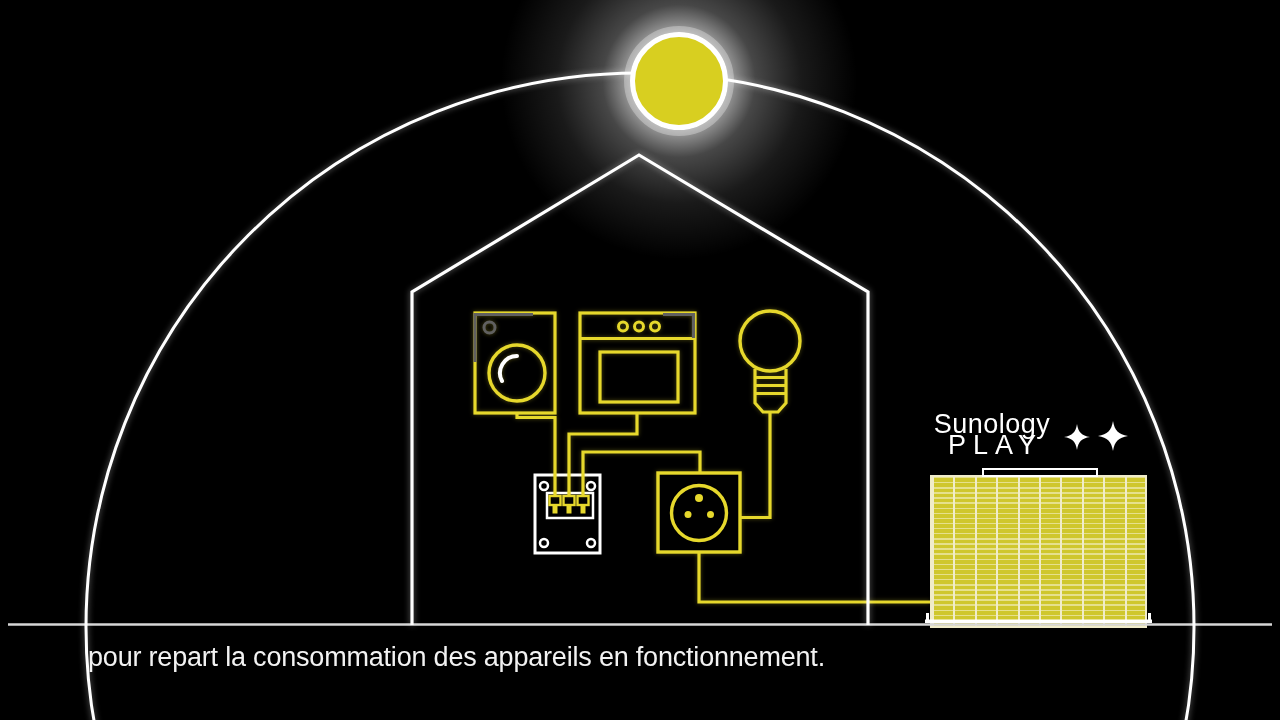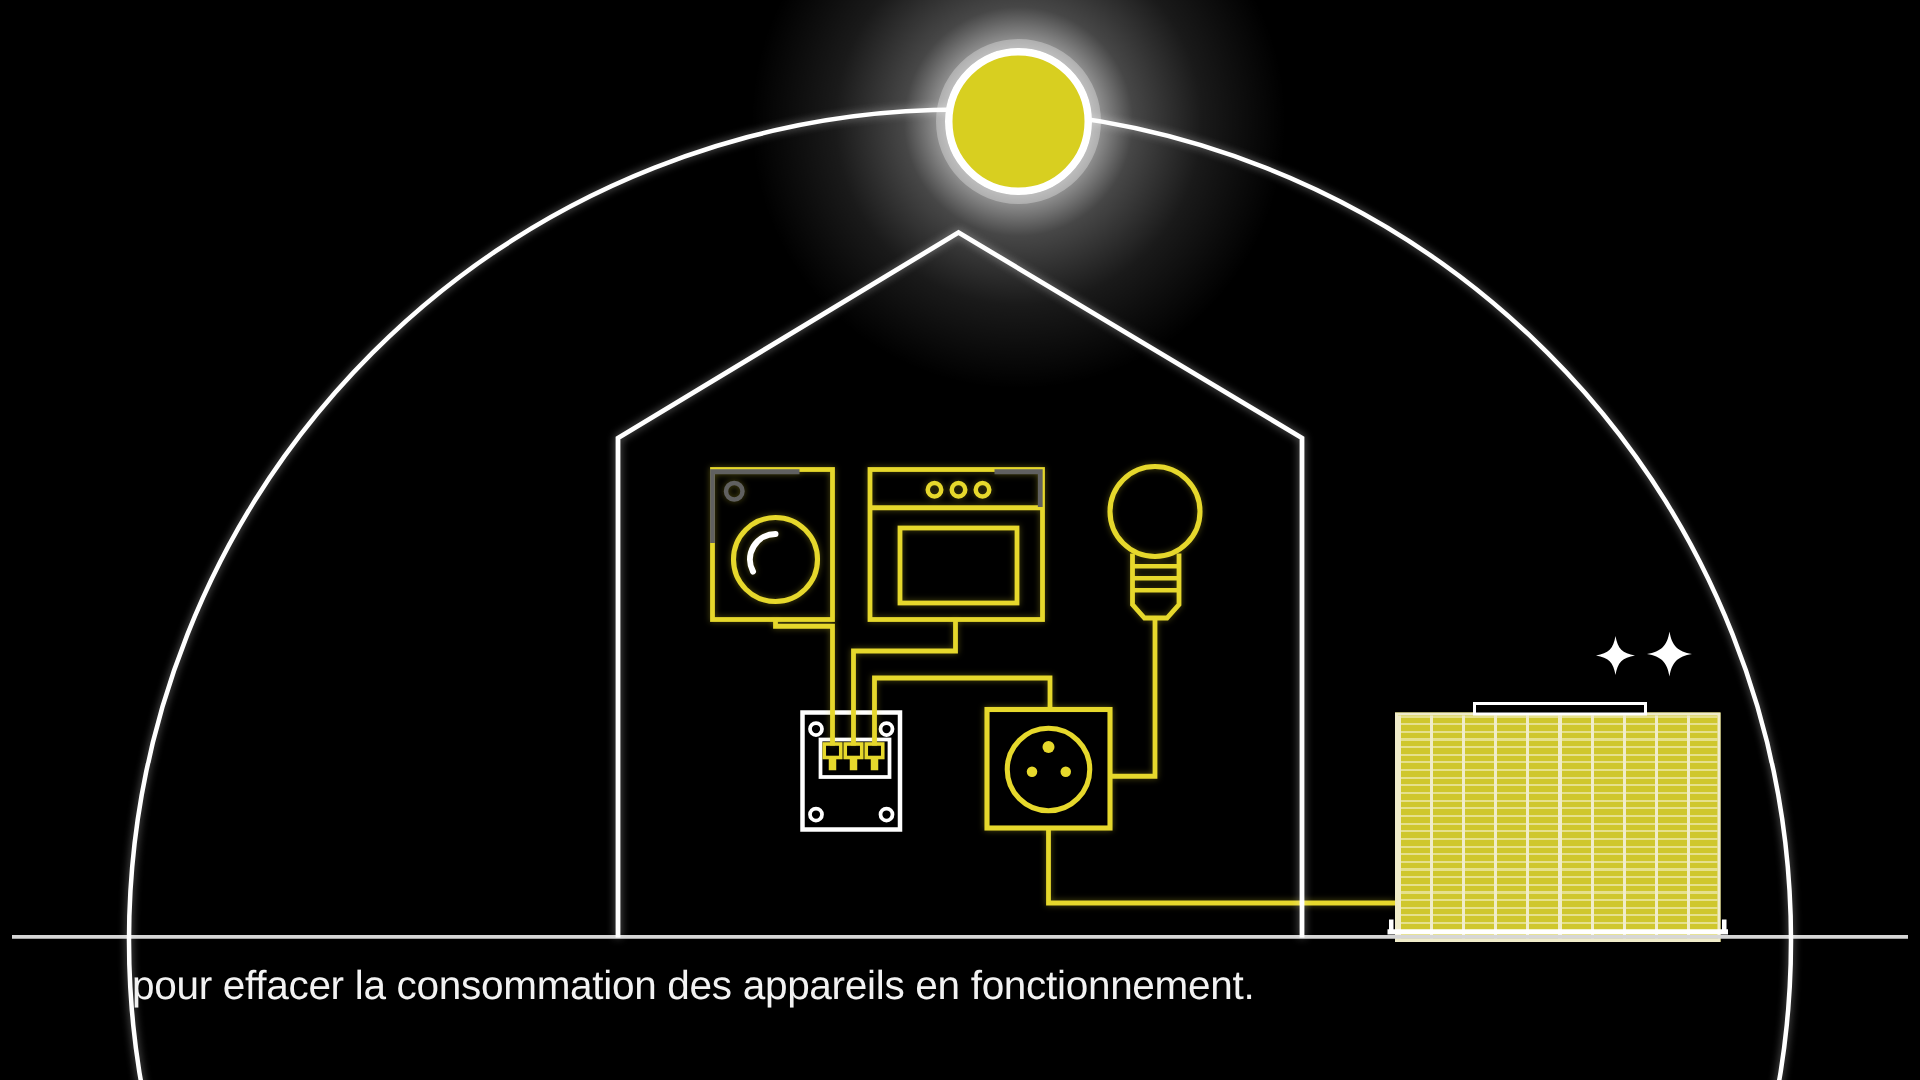--- a/index.html
+++ b/index.html
@@ -114,22 +114,26 @@
     </g>
 
     <polyline points="412,625 412,292 639,155 868,292 868,625" class="w glow-w" stroke-width="3.2"></polyline>
 
     <g>
       <circle cx="679" cy="81" r="52" stroke="rgba(255,255,255,0.30)" stroke-width="6" fill="none"></circle>
       <circle cx="679" cy="81" r="46.5" fill="var(--sun)" stroke="var(--white)" stroke-width="5"></circle>
     </g>
   </svg>
 
+  <div class="logo">
+    <div class="brand">Sunology</div>
+    <div class="product">PLAY</div>
+  </div>
   <svg class="sparkles" width="84" height="40" viewBox="0 0 84 40">
     <path d="M19 3 C20.4 11.4 23.6 14.6 32 16 C23.6 17.4 20.4 20.6 19 29 C17.6 20.6 14.4 17.4 6 16 C14.4 14.6 17.6 11.4 19 3 Z" fill="var(--white)"></path>
     <path d="M55 0 C56.6 9.6 60.4 13.4 70 15 C60.4 16.6 56.6 20.4 55 30 C53.4 20.4 49.6 16.6 40 15 C49.6 13.4 53.4 9.6 55 0 Z" fill="var(--white)"></path>
   </svg>
 
   <div class="subtitle">
-    <div class="l2">pour effacer la consommation des appareils en fonctionnement.</div>
+    <div class="l2">pour repart la consommation des appareils en fonctionnement.</div>
   </div>
 
 </div>
 
 </body></html>

